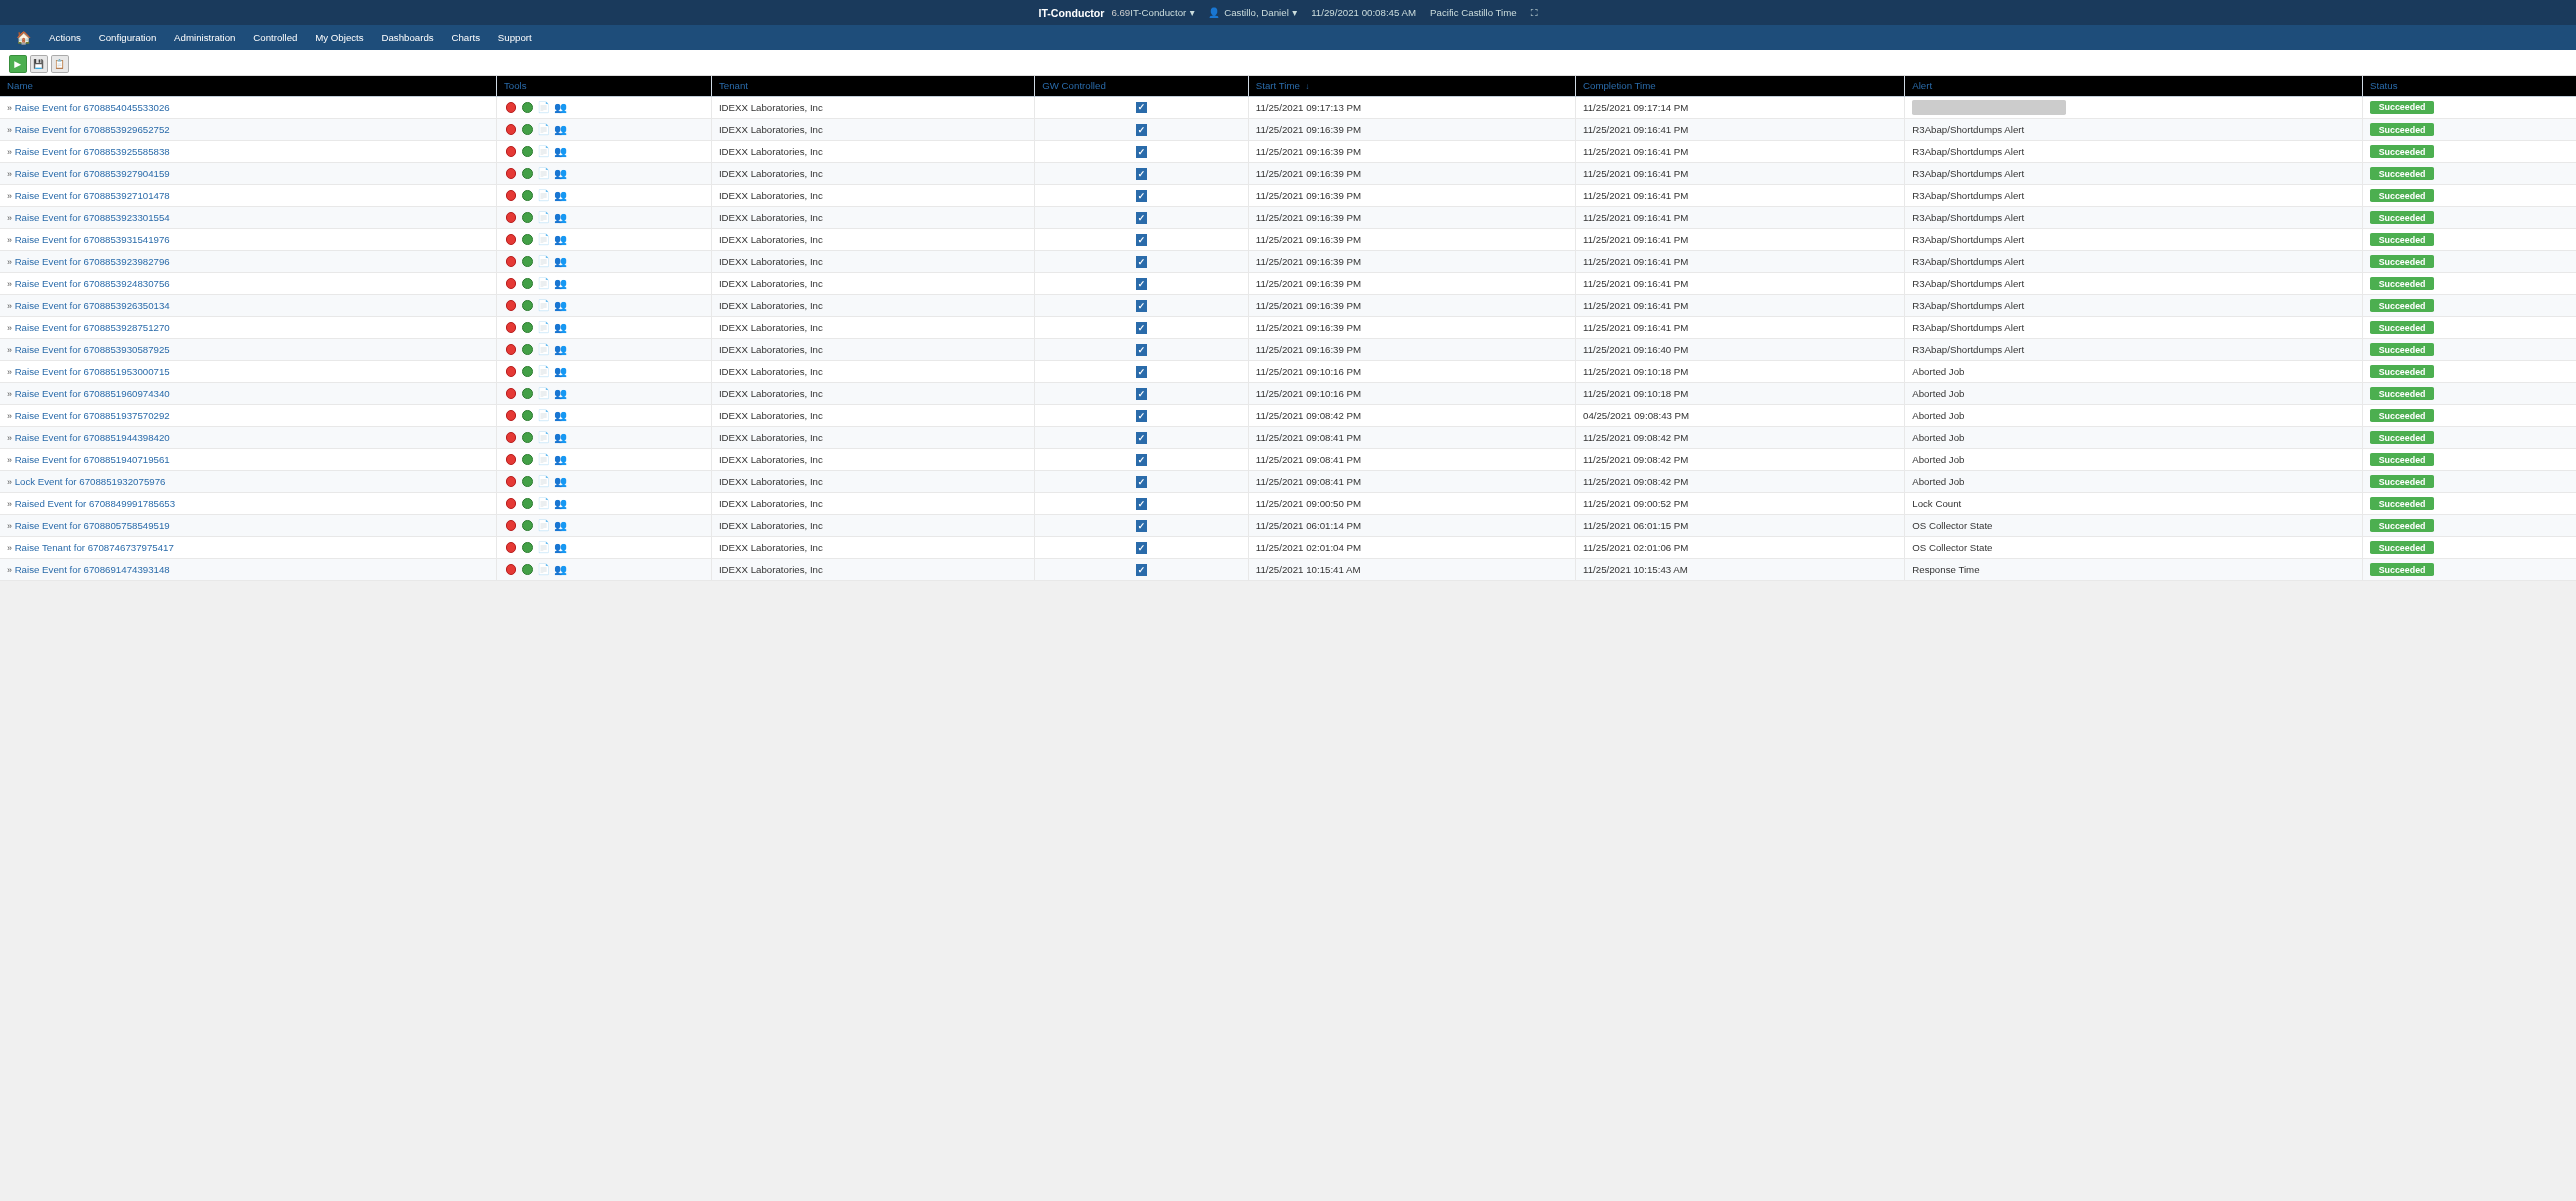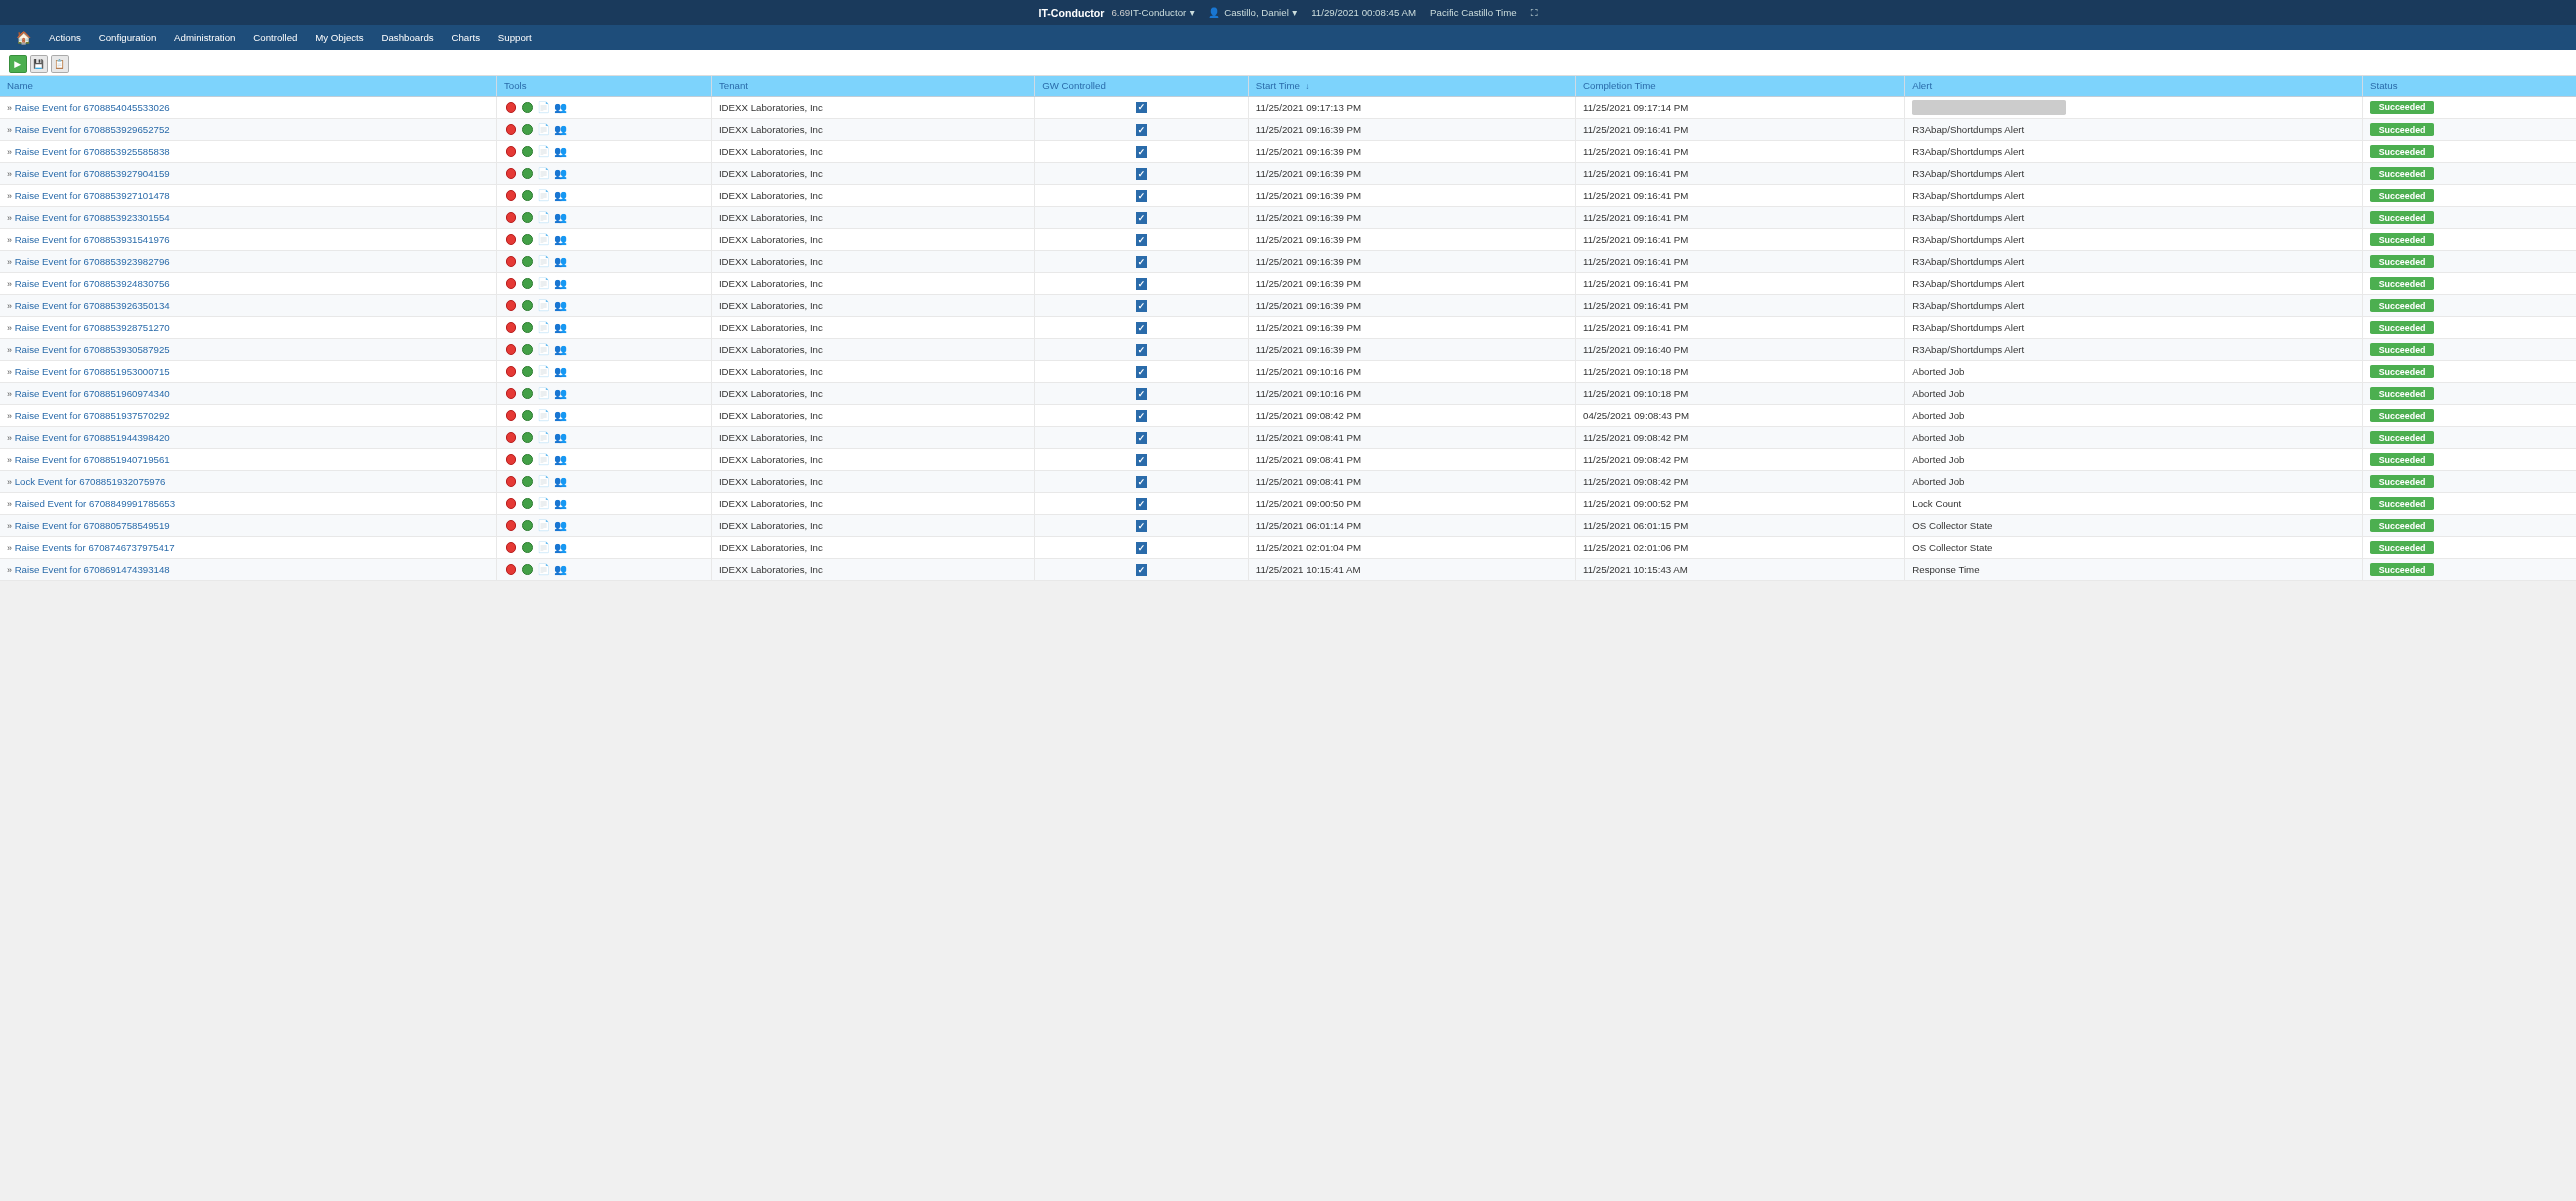--- a/index.html
+++ b/index.html
@@ -62,21 +62,21 @@
     .table-container {
       overflow-x: auto;
       background: #fff;
     }
     table {
       width: 100%;
       border-collapse: collapse;
       font-size: 9.7px;
     }
     thead tr {
-      background: #7dd3fc;
+      background: #000000;
     }
     thead th {
       padding: 4.4px 7px;
       text-align: left;
       font-weight: normal;
       color: #2a6baa;
       border-bottom: 1.8px solid #c0cdd8;
       border-right: 0.9px solid #d0dae4;
       white-space: nowrap;
       cursor: pointer;
@@ -605,21 +605,21 @@
   </div>
           </td>
           <td>IDEXX Laboratories, Inc</td>
           <td class="checkbox-cell"><span class="cb">✓</span></td>
           <td>11/25/2021 06:01:14 PM</td>
           <td>11/25/2021 06:01:15 PM</td>
           <td>OS Collector State</td>
           <td><span class="status-badge">Succeeded</span></td>
         </tr>
         <tr>
-          <td><span style="color:#555;font-size:8.9px;margin-right:2.7px;">»</span><a class="row-link">Raise Events for 6708746737975417</a></td>
+          <td><span style="color:#555;font-size:8.9px;margin-right:2.7px;">»</span><a class="row-link">Raise Tenant for 6708746737975417</a></td>
           <td>
             <div class="tools-cell">
     <span class="tool-icon">
                 <span class="tool-circle-red"></span>
               </span>
     <span class="tool-icon">
                 <span class="tool-circle-green"></span>
               </span>
     <span class="tool-icon tool-doc">📄</span>
     <span class="tool-icon tool-person">👥</span>

